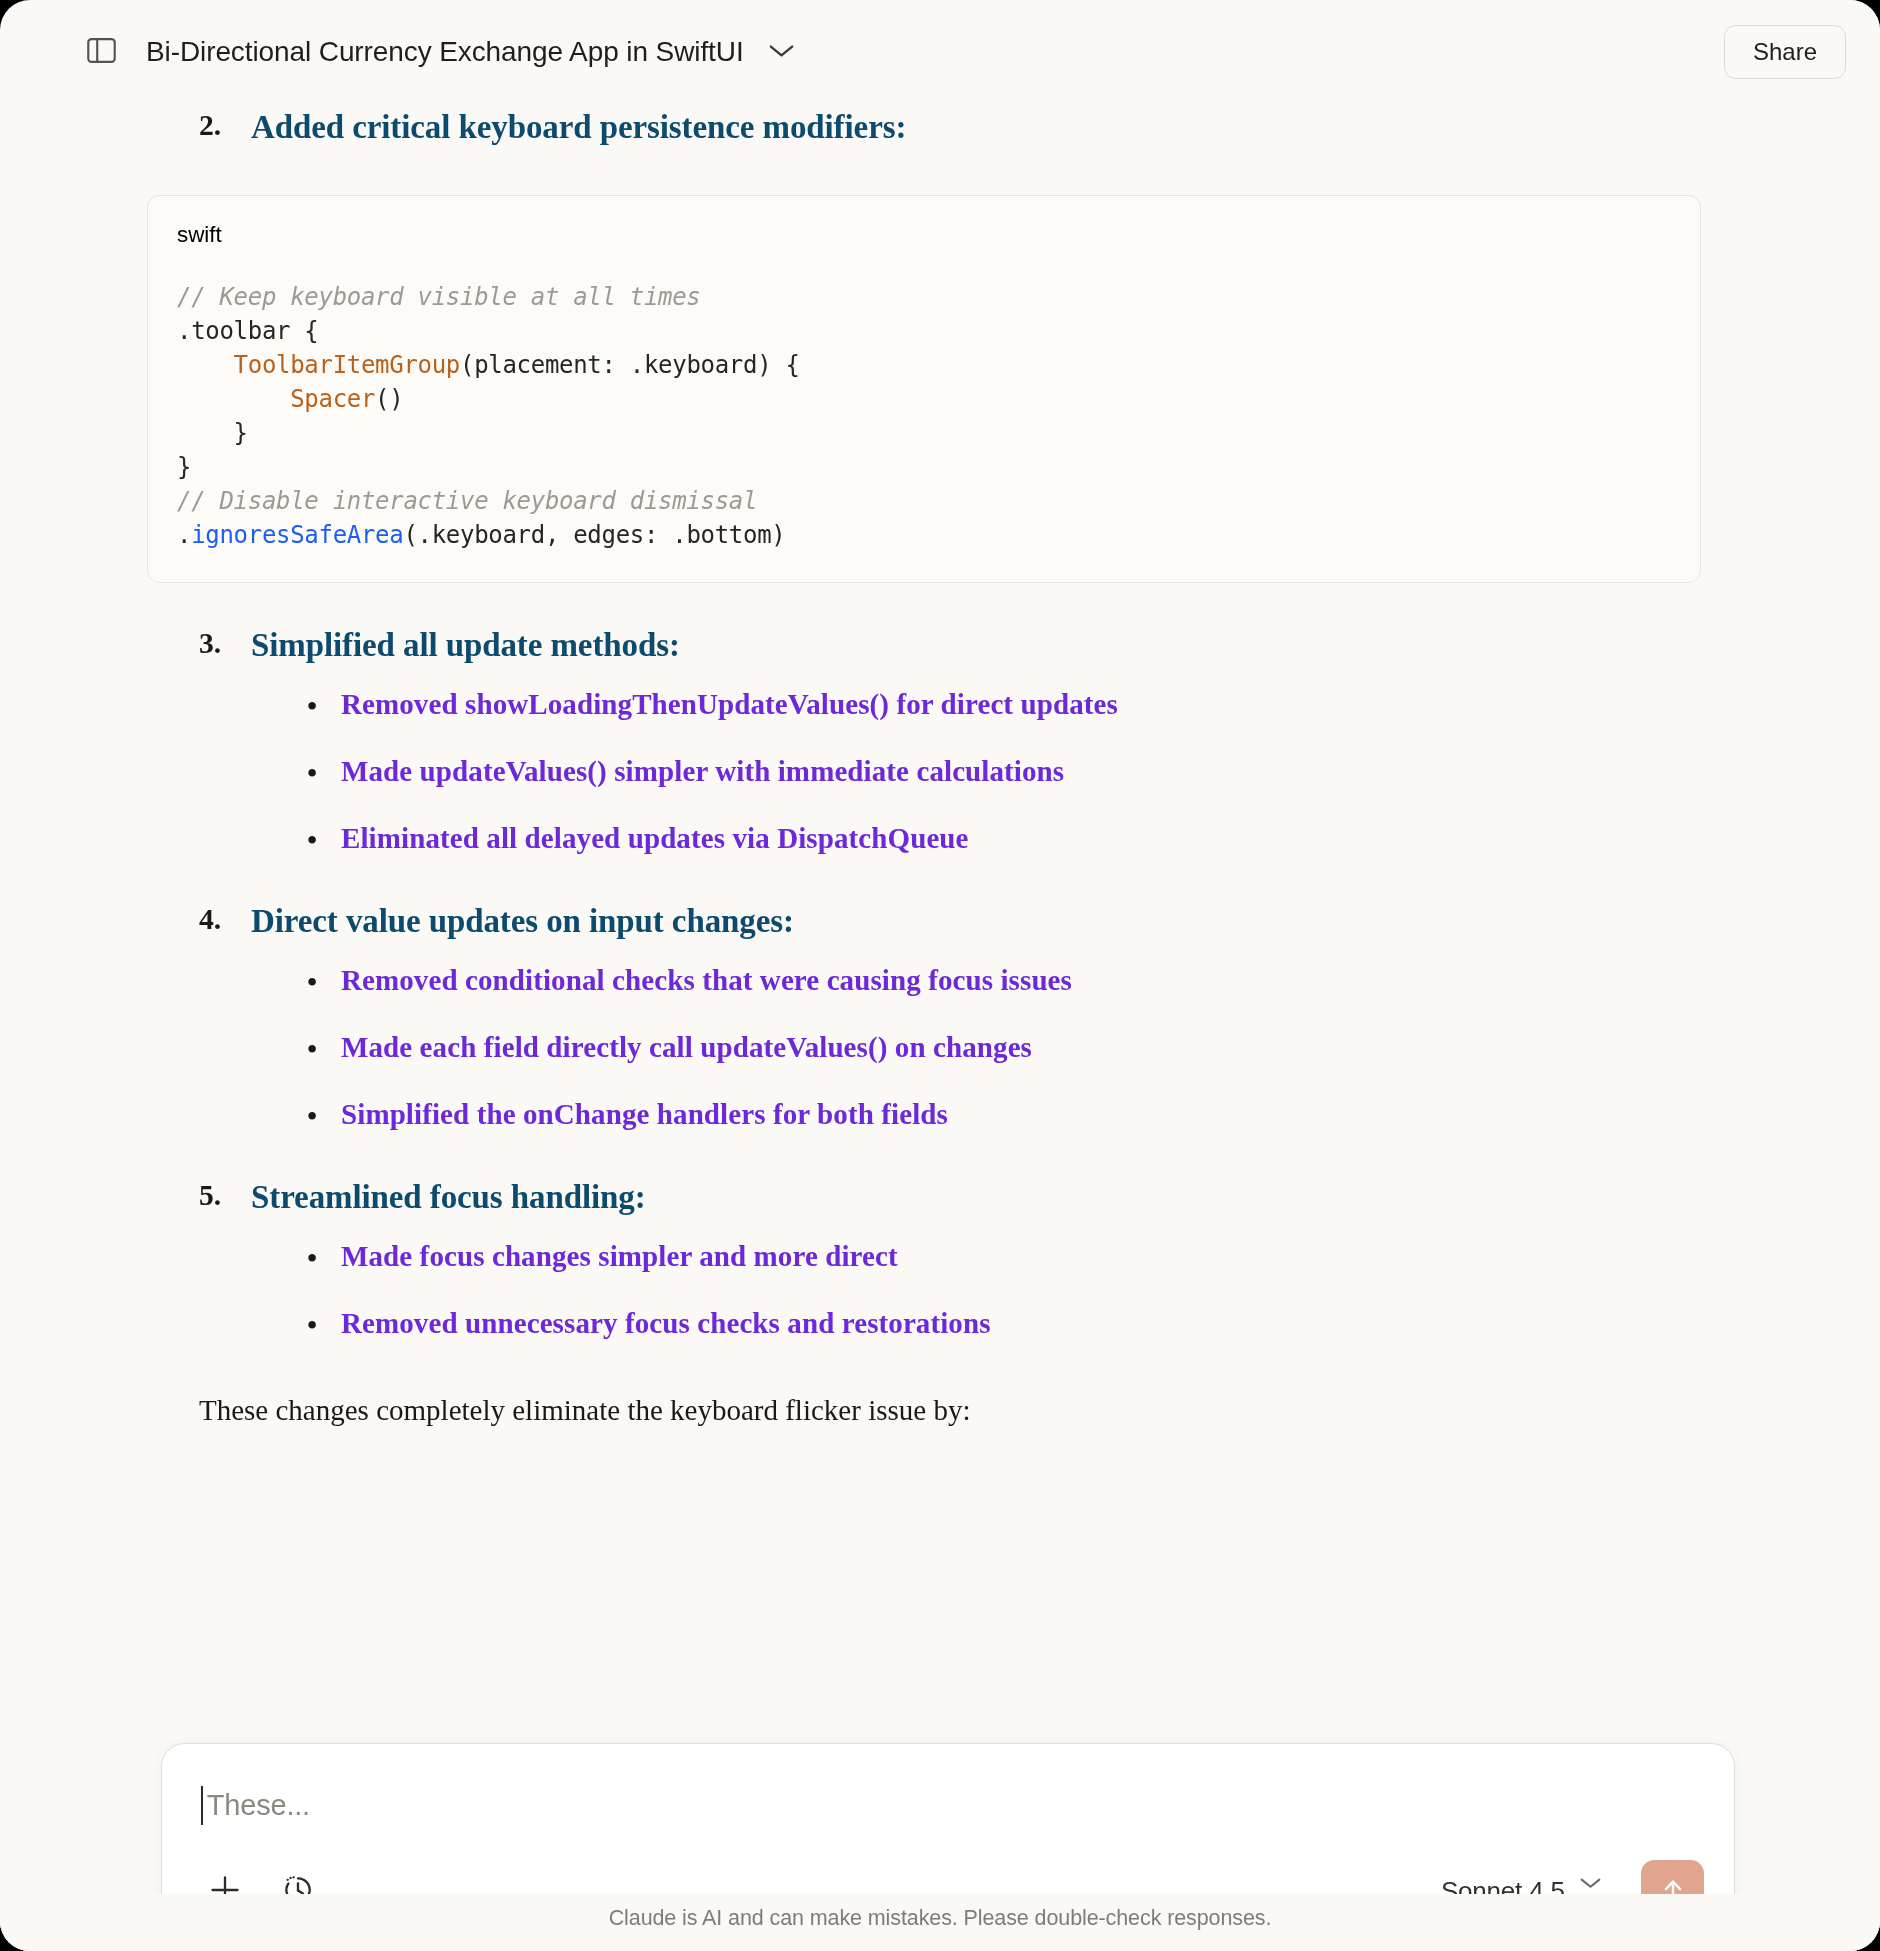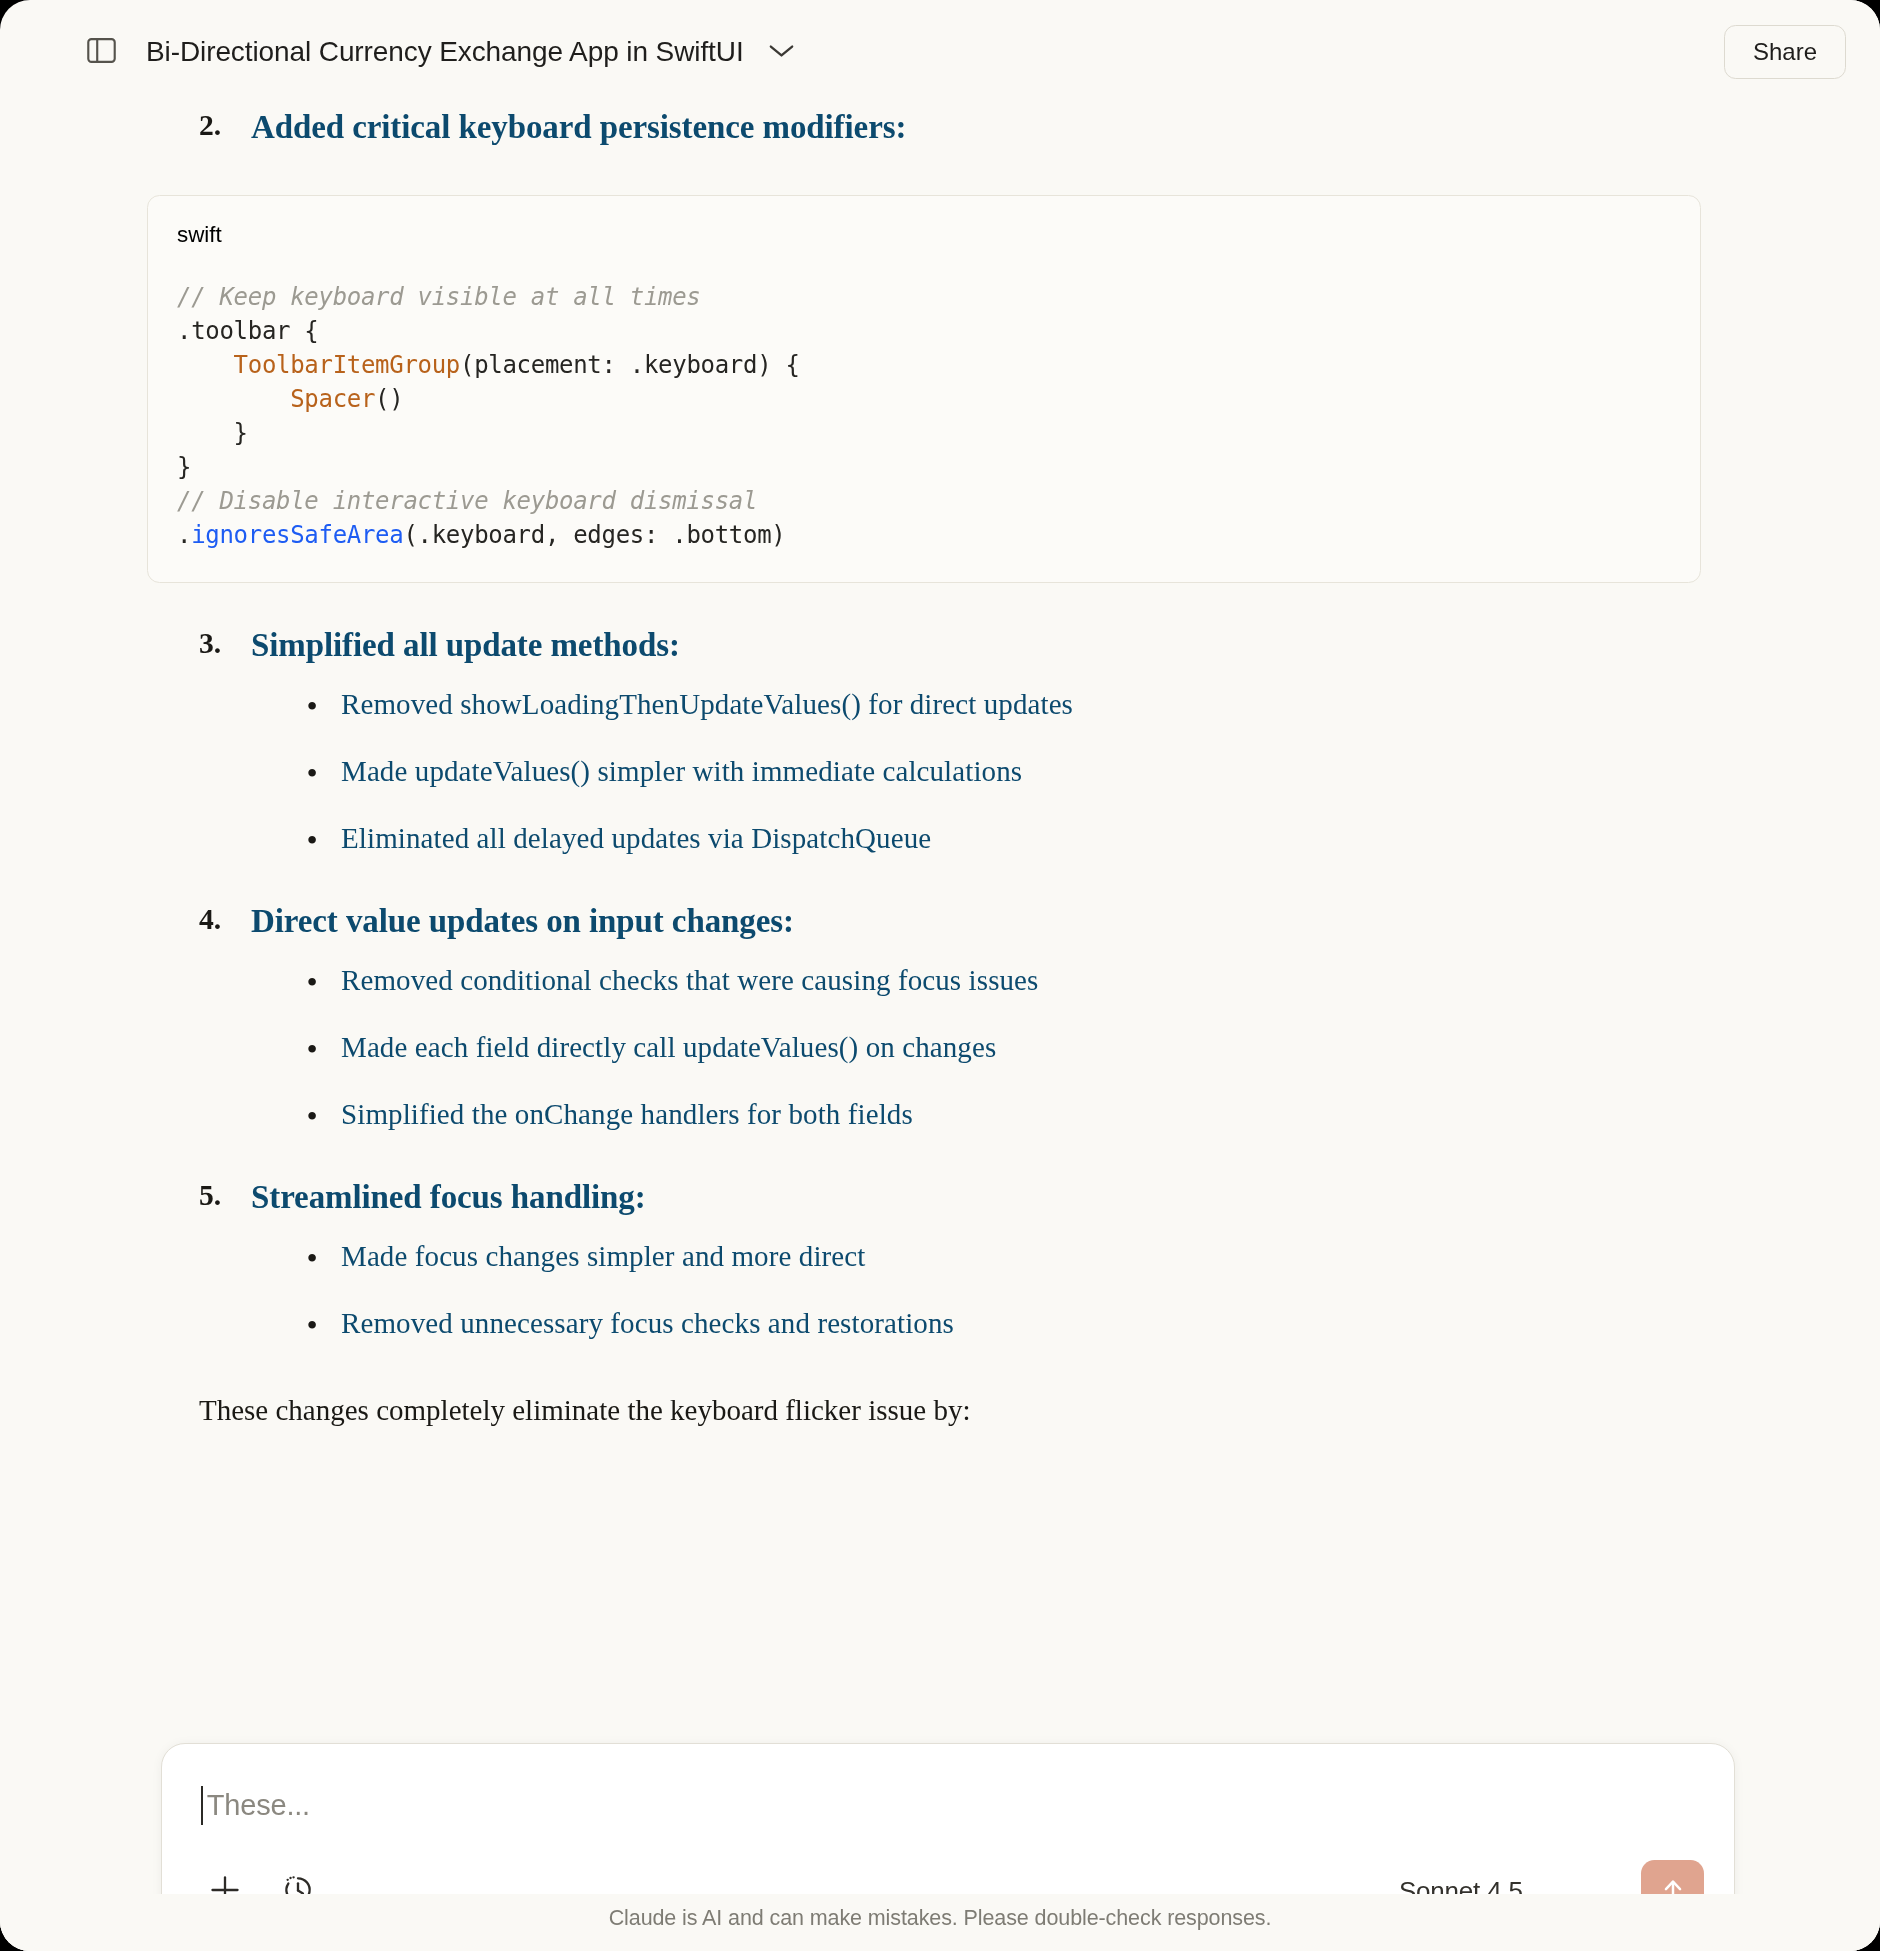--- a/index.html
+++ b/index.html
@@ -134,22 +134,23 @@
     font-size: 32px;
     line-height: 1.25;
     color: #1A1915;
     text-align: left;
     padding-left: 3.6px;
   }
 
   .sub-text {
     font-size: 29px;
     line-height: 1.25;
-    color: #0c4a6e;
+    color: #6d28d9;
     letter-spacing: 0.1px;
+    font-weight: bold;
   }
 
   .section-block { margin-bottom: 38px; }
 
   #closing-para {
     font-size: 29px;
     line-height: 1.3;
     color: #1A1915;
     margin-top: 47px;
     padding-left: 0;
@@ -246,25 +247,24 @@
     border-radius: 9px;
     cursor: pointer;
   }
 
   #plus-btn { margin-right: 25px; }
 
   #controls-spacer { flex: 1 1 auto; }
 
   #model-selector {
     display: flex;
-    align-items: flex-end;
+    align-items: flex-start;
     cursor: pointer;
     padding: 7.2px 9px;
     border-radius: 9px;
-    gap: 42px;
   }
 
   #model-name {
     font-family: "Liberation Sans", sans-serif;
     font-size: 26px;
     color: #33312C;
     letter-spacing: -0.2px;
   }
 
   #model-chevron { margin-left: 14.3px; display: flex; align-items: center; }

